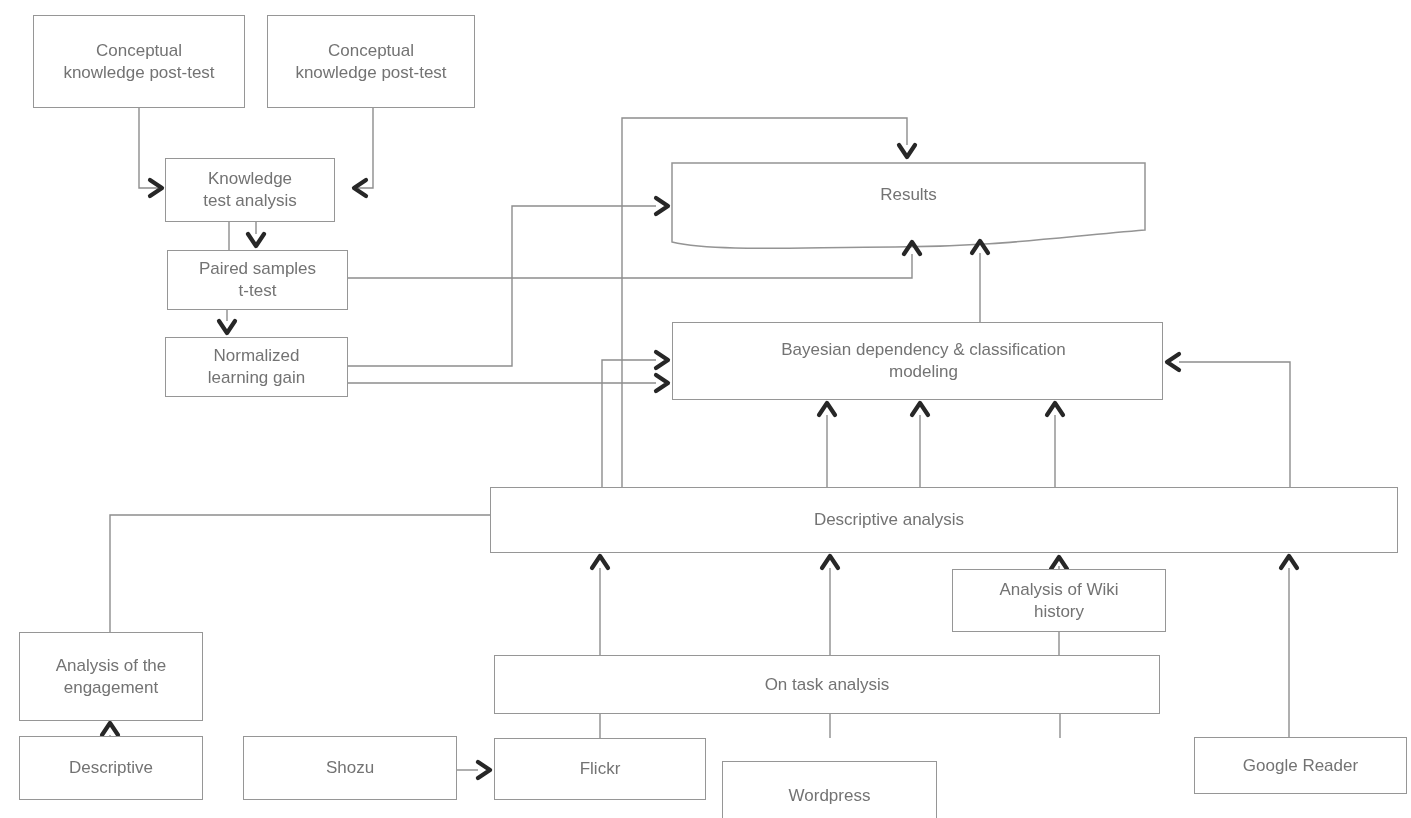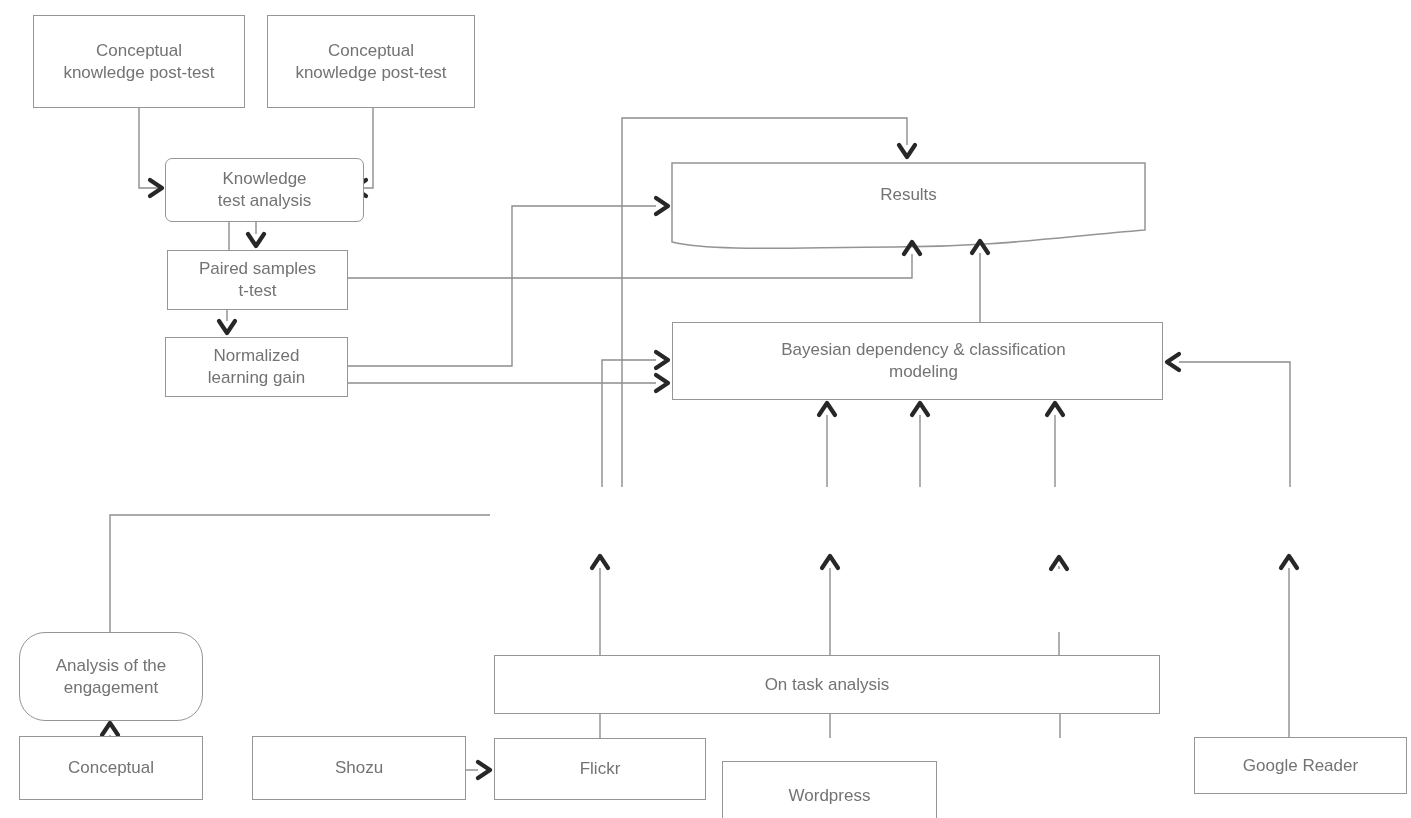--- a/index.html
+++ b/index.html
@@ -158,55 +158,61 @@
   </svg>
 
   <div class="node" style="left:33px;top:15px;width:212px;height:93px;">
     <span class="lbl" style="max-width:155px;">Conceptual knowledge post-test</span>
   </div>
 
   <div class="node" style="left:267px;top:15px;width:208px;height:93px;">
     <span class="lbl" style="max-width:155px;">Conceptual knowledge post-test</span>
   </div>
 
-  <div class="node" style="left:165px;top:158px;width:199px;height:64px;border-radius:7px;">
+  <div class="node" style="left:165px;top:158px;width:170px;height:64px;">
     <span class="lbl" style="max-width:100px;">Knowledge test analysis</span>
   </div>
 
   <div class="node" style="left:167px;top:250px;width:181px;height:60px;">
     <span class="lbl" style="max-width:130px;">Paired samples t-test</span>
   </div>
 
   <div class="node" style="left:165px;top:337px;width:183px;height:60px;">
     <span class="lbl" style="max-width:120px;">Normalized learning gain</span>
   </div>
 
   <div class="node no-chrome" style="left:672px;top:166px;width:473px;height:58px;">
     <span class="lbl">Results</span>
   </div>
 
   <div class="node" style="left:672px;top:322px;width:491px;height:78px;padding-left:12px;">
     <span class="lbl" style="max-width:330px;">Bayesian dependency &amp; classification modeling</span>
   </div>
 
-
+  <div class="node" style="left:490px;top:487px;width:908px;height:66px;padding-right:110px;">
+    <span class="lbl">Descriptive analysis</span>
+  </div>
+
+  <div class="node" style="left:952px;top:569px;width:214px;height:63px;">
+    <span class="lbl" style="max-width:135px;">Analysis of Wiki history</span>
+  </div>
 
   <div class="node" style="left:494px;top:655px;width:666px;height:59px;">
     <span class="lbl">On task analysis</span>
   </div>
 
-  <div class="node" style="left:19px;top:632px;width:184px;height:89px;border-radius:26px;">
+  <div class="node" style="left:19px;top:632px;width:184px;height:89px;">
     <span class="lbl" style="max-width:130px;">Analysis of the engagement</span>
   </div>
 
   <div class="node" style="left:19px;top:736px;width:184px;height:64px;">
-    <span class="lbl">Conceptual</span>
-  </div>
-
-  <div class="node" style="left:243px;top:736px;width:214px;height:64px;margin-left:9px;">
+    <span class="lbl">Descriptive</span>
+  </div>
+
+  <div class="node" style="left:243px;top:736px;width:214px;height:64px;">
     <span class="lbl">Shozu</span>
   </div>
 
   <div class="node" style="left:494px;top:738px;width:212px;height:62px;">
     <span class="lbl">Flickr</span>
   </div>
 
   <div class="node" style="left:722px;top:738px;width:215px;height:70px;margin-top:23px;">
     <span class="lbl">Wordpress</span>
   </div>

